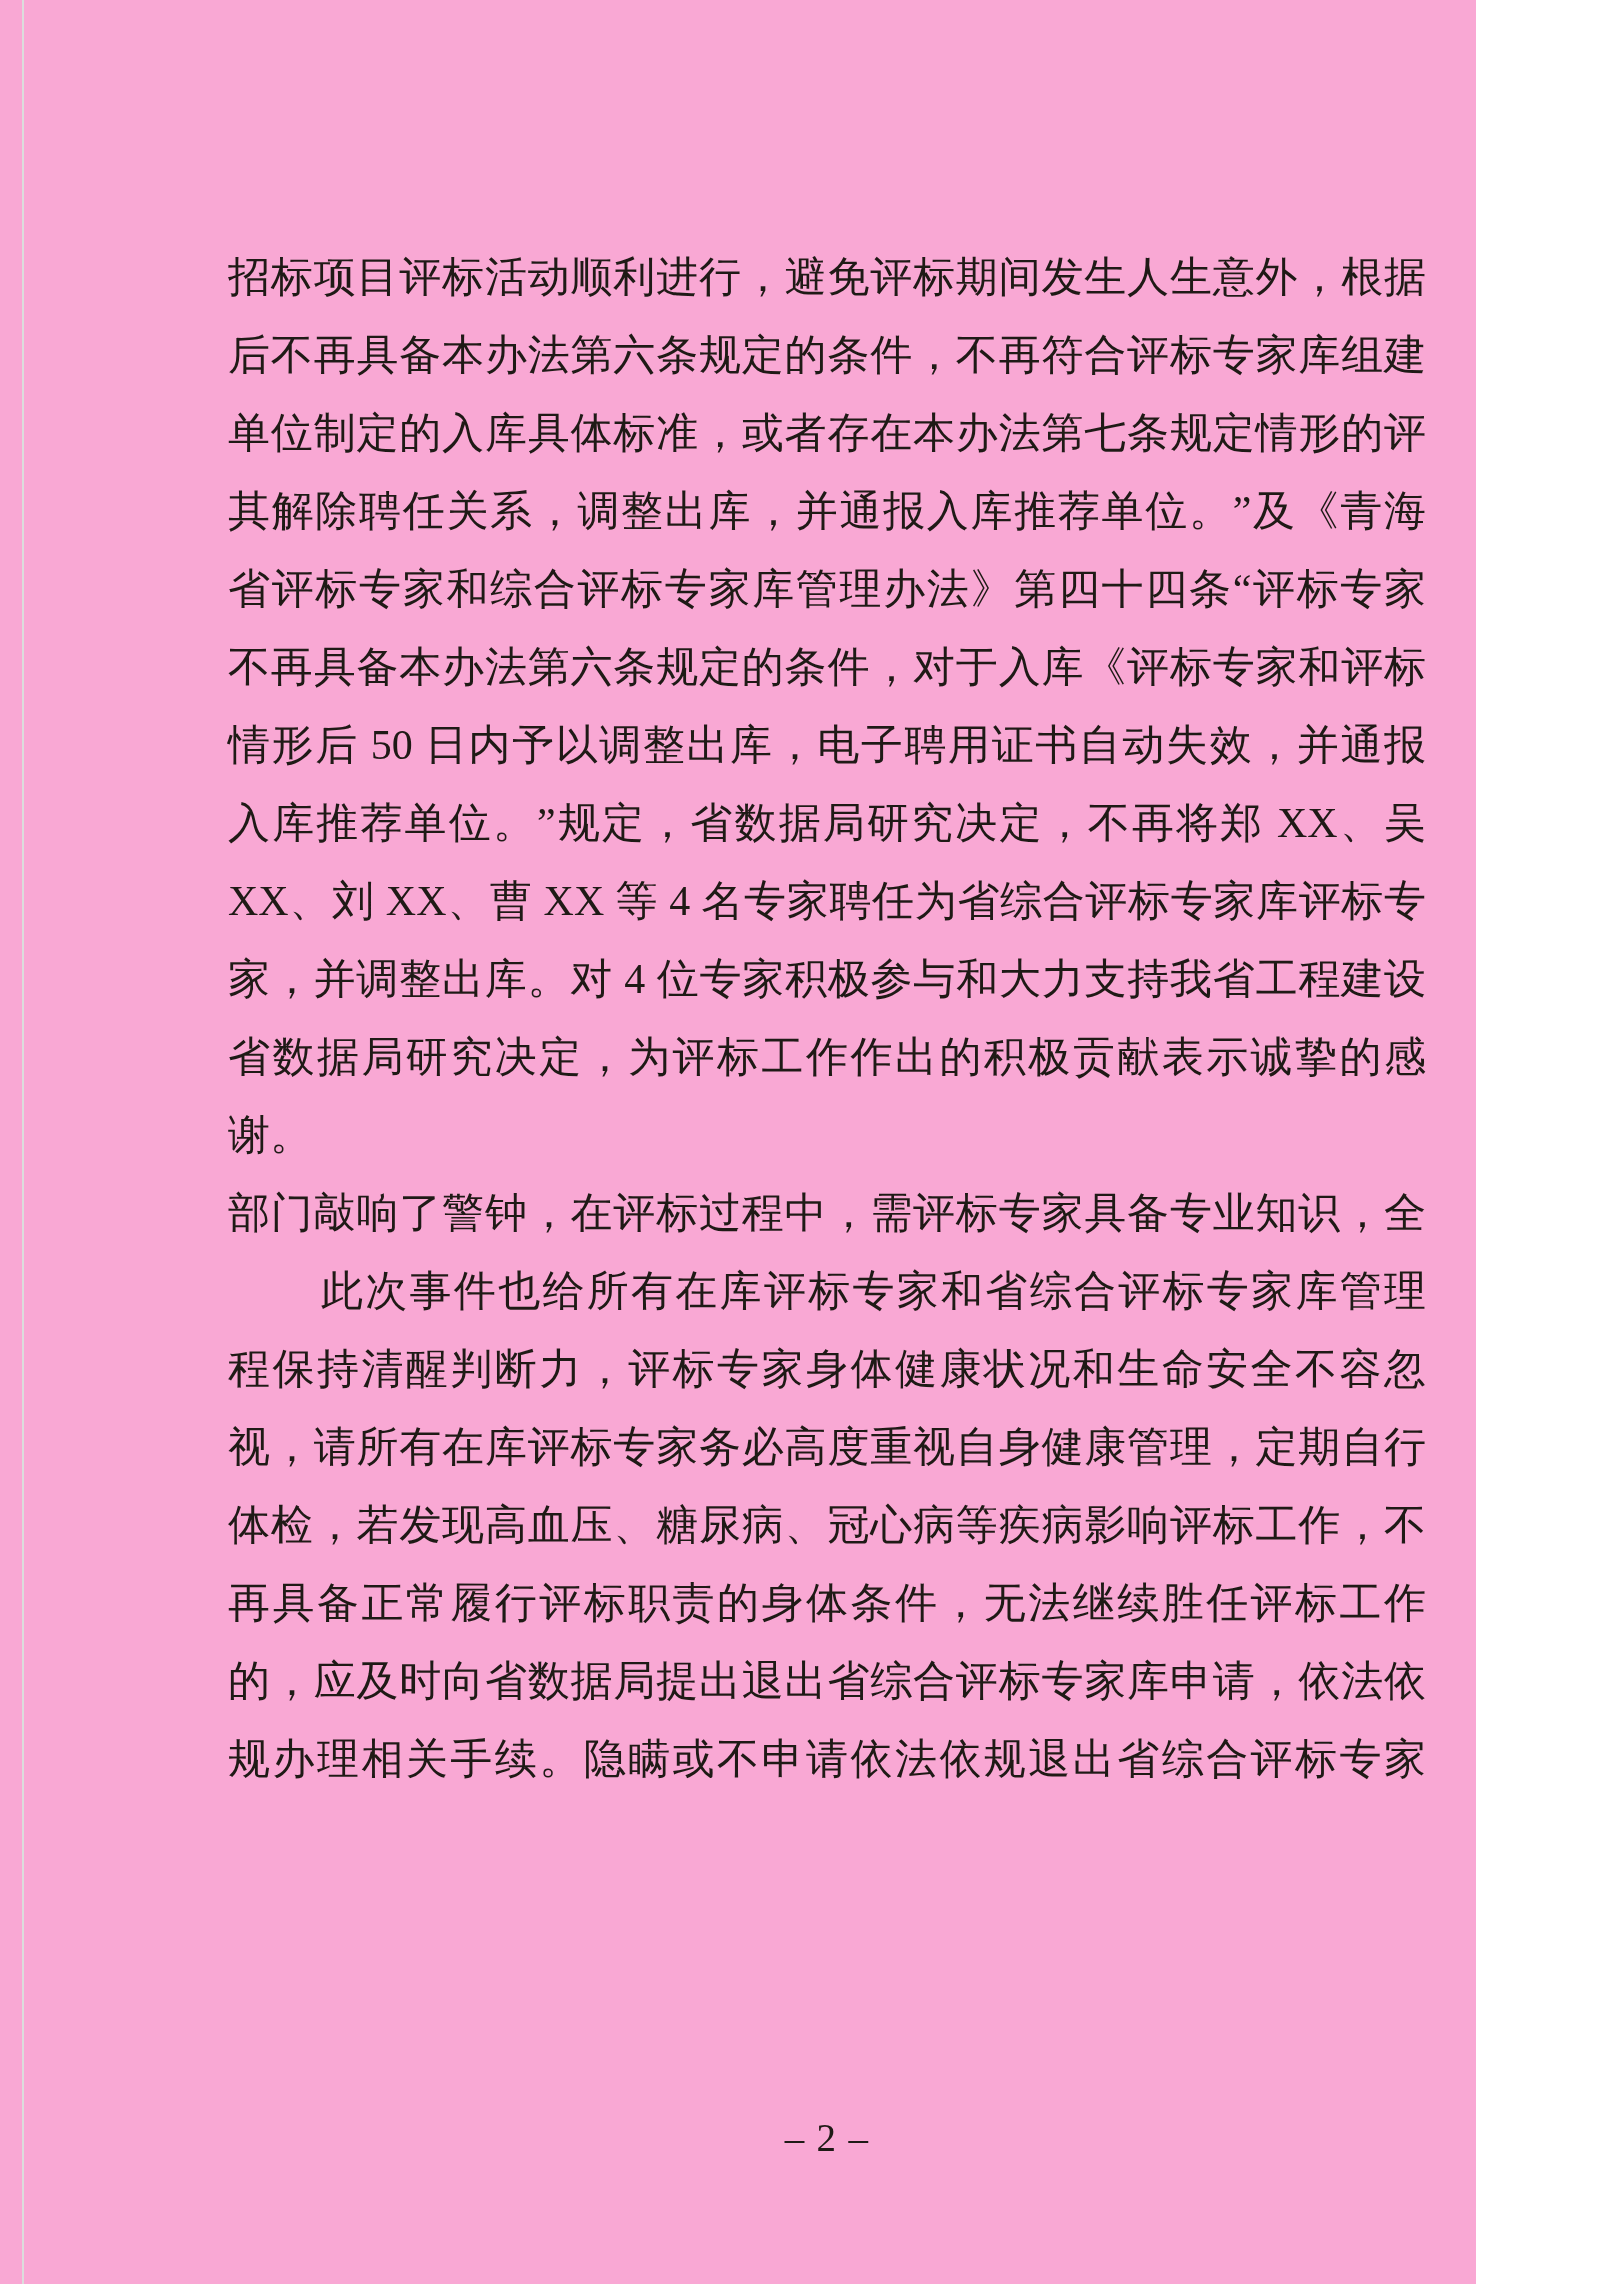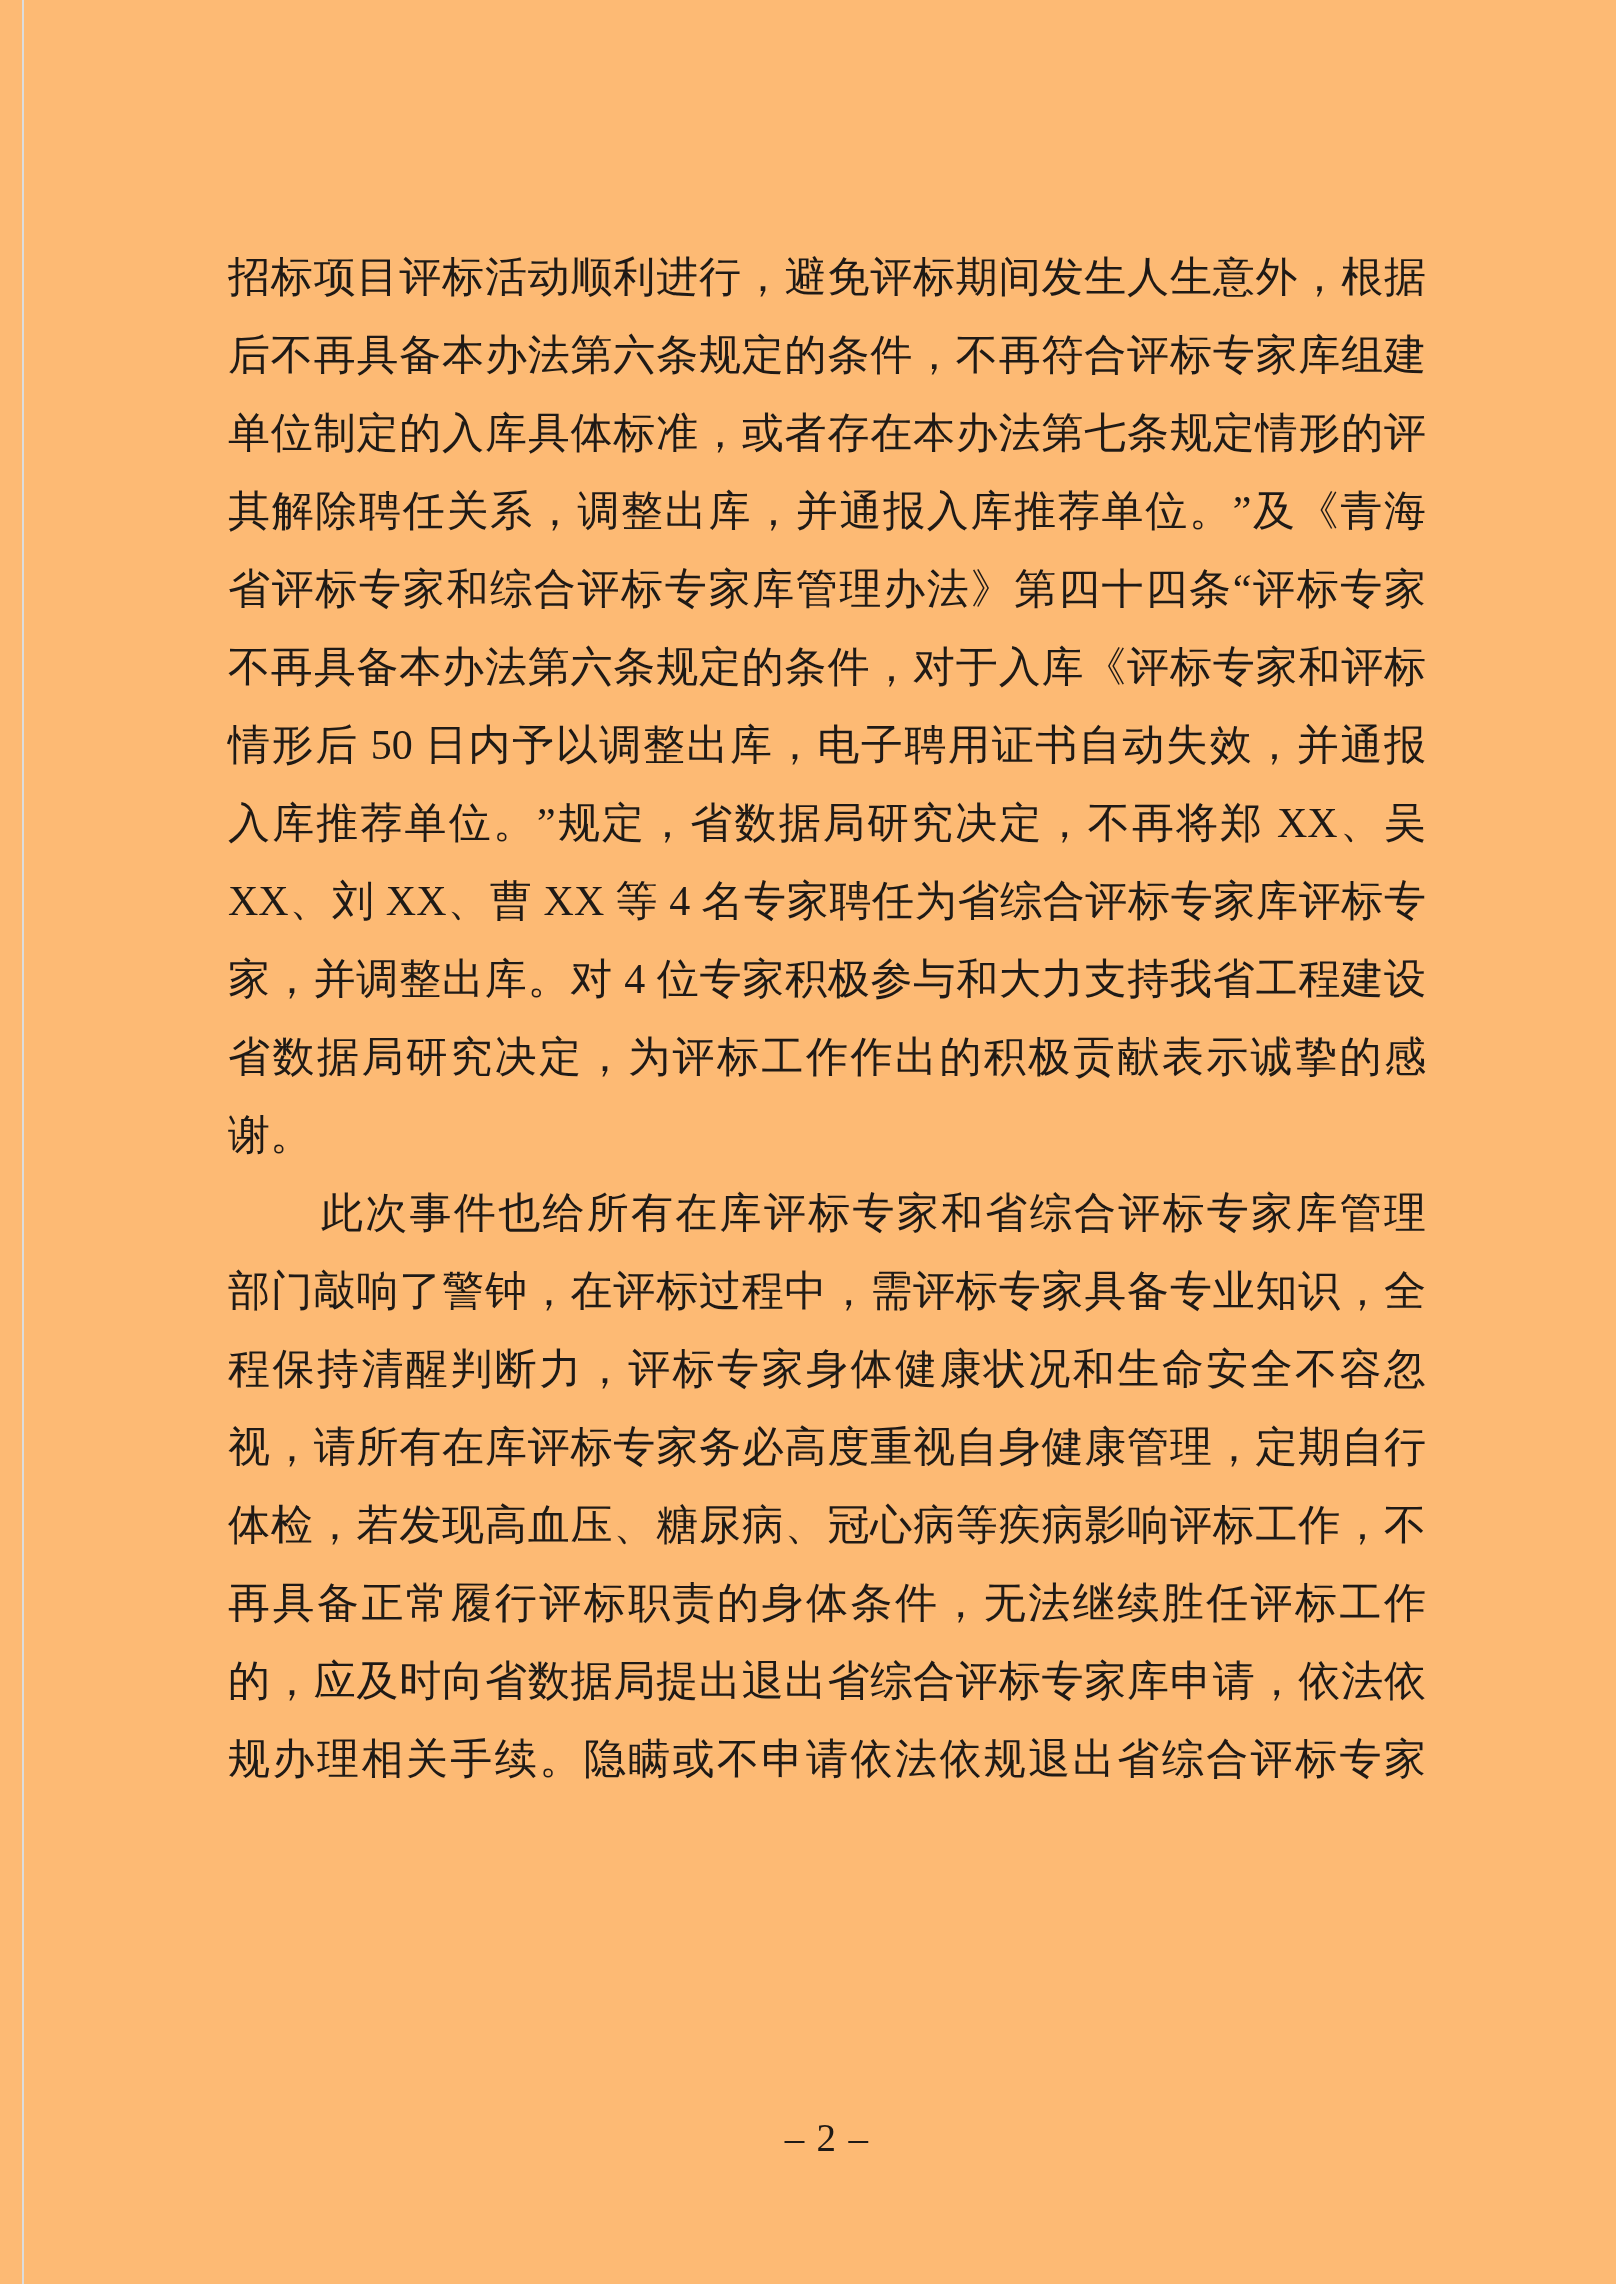--- a/index.html
+++ b/index.html
@@ -2,23 +2,23 @@
 <html style="font-size:10.4px"><head>
 <meta charset="utf-8">
 <style>
   html, body {
     margin: 0;
     padding: 0;
     background: #ffffff;
   }
   .page {
     position: relative;
-    width: 1616px;
+    width: 1476px;
     height: 2284px;
-    background: #fdba74;
+    background: #f9a8d4;
     overflow: hidden;
     font-family: "Liberation Serif", "DejaVu Serif", serif;
   }
   
   .scan-line {
     position: absolute;
     left: 21.5px;
     top: 0;
     width: 2px;
     height: 100%;
@@ -73,22 +73,22 @@
     <div class="line">单位制定的入库具体标准，或者存在本办法第七条规定情形的评</div>
     <div class="line">其解除聘任关系，调整出库，并通报入库推荐单位。”及《青海</div>
     <div class="line">省评标专家和综合评标专家库管理办法》第四十四条“评标专家</div>
     <div class="line">不再具备本办法第六条规定的条件，对于入库《评标专家和评标</div>
     <div class="line">情形后 50 日内予以调整出库，电子聘用证书自动失效，并通报</div>
     <div class="line">入库推荐单位。”规定，省数据局研究决定，不再将郑 XX、吴</div>
     <div class="line">XX、刘 XX、曹 XX 等 4 名专家聘任为省综合评标专家库评标专</div>
     <div class="line">家，并调整出库。对 4 位专家积极参与和大力支持我省工程建设</div>
     <div class="line">省数据局研究决定，为评标工作作出的积极贡献表示诚挚的感</div>
     <div class="line no-justify">谢。</div>
+    <div class="line">部门敲响了警钟，在评标过程中，需评标专家具备专业知识，全</div>
     <div class="line indent">此次事件也给所有在库评标专家和省综合评标专家库管理</div>
-    <div class="line">部门敲响了警钟，在评标过程中，需评标专家具备专业知识，全</div>
     <div class="line">程保持清醒判断力，评标专家身体健康状况和生命安全不容忽</div>
     <div class="line">视，请所有在库评标专家务必高度重视自身健康管理，定期自行</div>
     <div class="line">体检，若发现高血压、糖尿病、冠心病等疾病影响评标工作，不</div>
     <div class="line">再具备正常履行评标职责的身体条件，无法继续胜任评标工作</div>
     <div class="line">的，应及时向省数据局提出退出省综合评标专家库申请，依法依</div>
     <div class="line">规办理相关手续。隐瞒或不申请依法依规退出省综合评标专家</div>
   </main>
 
   <div class="page-footer">
     <span class="page-number">– 2 –</span>

